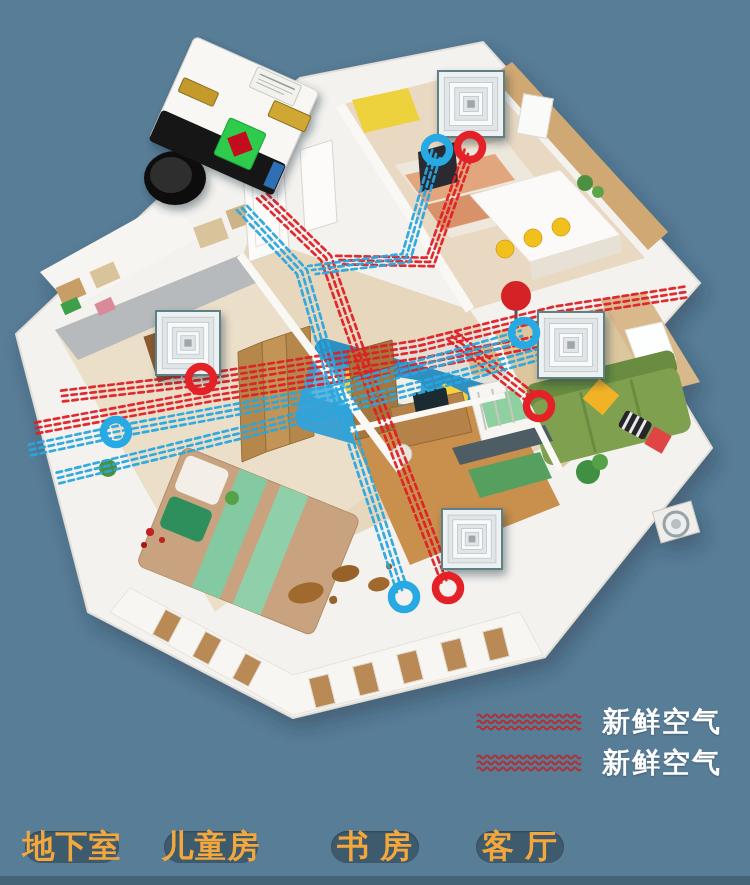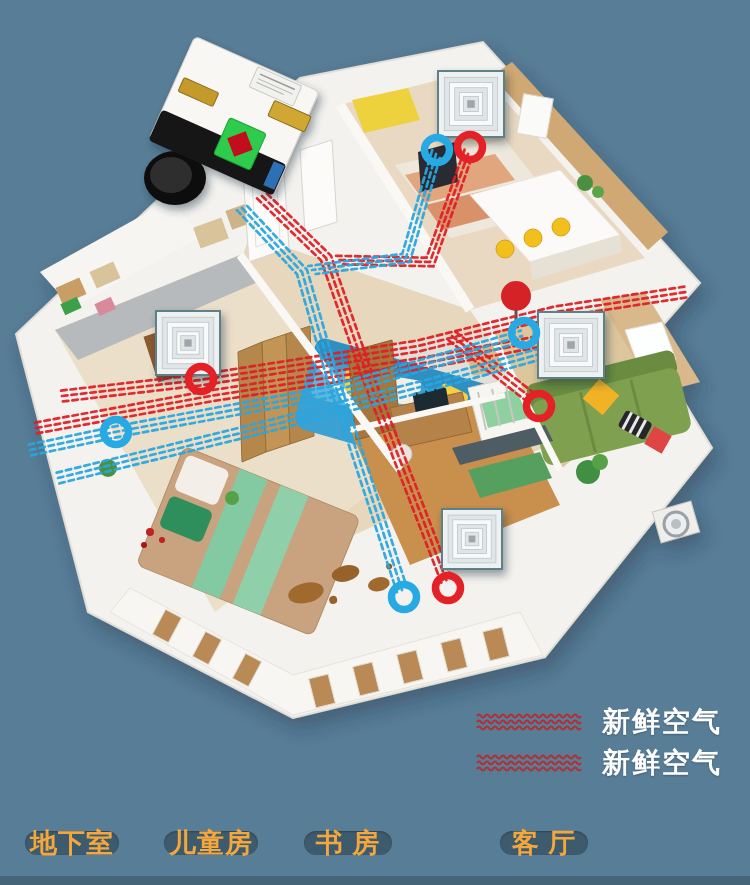--- a/index.html
+++ b/index.html
@@ -16,32 +16,32 @@
     display:flex;flex-direction:column;gap:9px;
   }
   .legend-row{display:flex;align-items:center;gap:14px;height:32px;}
   .legend-swatch{width:112px;height:22px;display:block;}
   .legend-label{
     color:#ffffff;font-size:28px;font-weight:bold;letter-spacing:2px;
     text-shadow:0 1px 2px rgba(0,0,0,.25);white-space:nowrap;
   }
   .room-buttons{position:absolute;left:0;top:831px;width:750px;height:40px;}
   .room-btn{
-    position:absolute;top:0;height:24px;border-radius:20px;
+    position:absolute;top:0;height:32px;border-radius:20px;
     background:var(--btn-bg,#3e5a6d);
     color:var(--btn-text,#f3a73d);
-    font-size:27px;font-weight:bold;letter-spacing:1px;
+    font-size:32px;font-weight:bold;letter-spacing:1px;
     display:flex;align-items:center;justify-content:center;
     box-shadow:inset 0 1px 2px rgba(0,0,0,.25);
     cursor:pointer;white-space:nowrap;
   }
   .room-btn:nth-of-type(1){left:25px;width:94px;}
   .room-btn:nth-of-type(2){left:164px;width:94px;font-family:Liberation Mono, monospace;}
-  .room-btn:nth-of-type(3){left:304px;width:88px;}
-  .room-btn:nth-of-type(4){left:500px;width:88px;text-align:center;}
+  .room-btn:nth-of-type(3){left:331px;width:88px;}
+  .room-btn:nth-of-type(4){left:476px;width:88px;text-align:center;}
   .room-btn:nth-of-type(5){left:636px;width:88px;}
   .bottom-strip{
     position:absolute;left:0;bottom:0;width:750px;height:9px;
     background:var(--strip,#456478);
   }
 </style>
 </head>
 <body style="--bg: #587d97; --btn-bg: #3e5a6d; --btn-text: #f3a73d; --strip: #456478;">
 
 <div id="stage">

